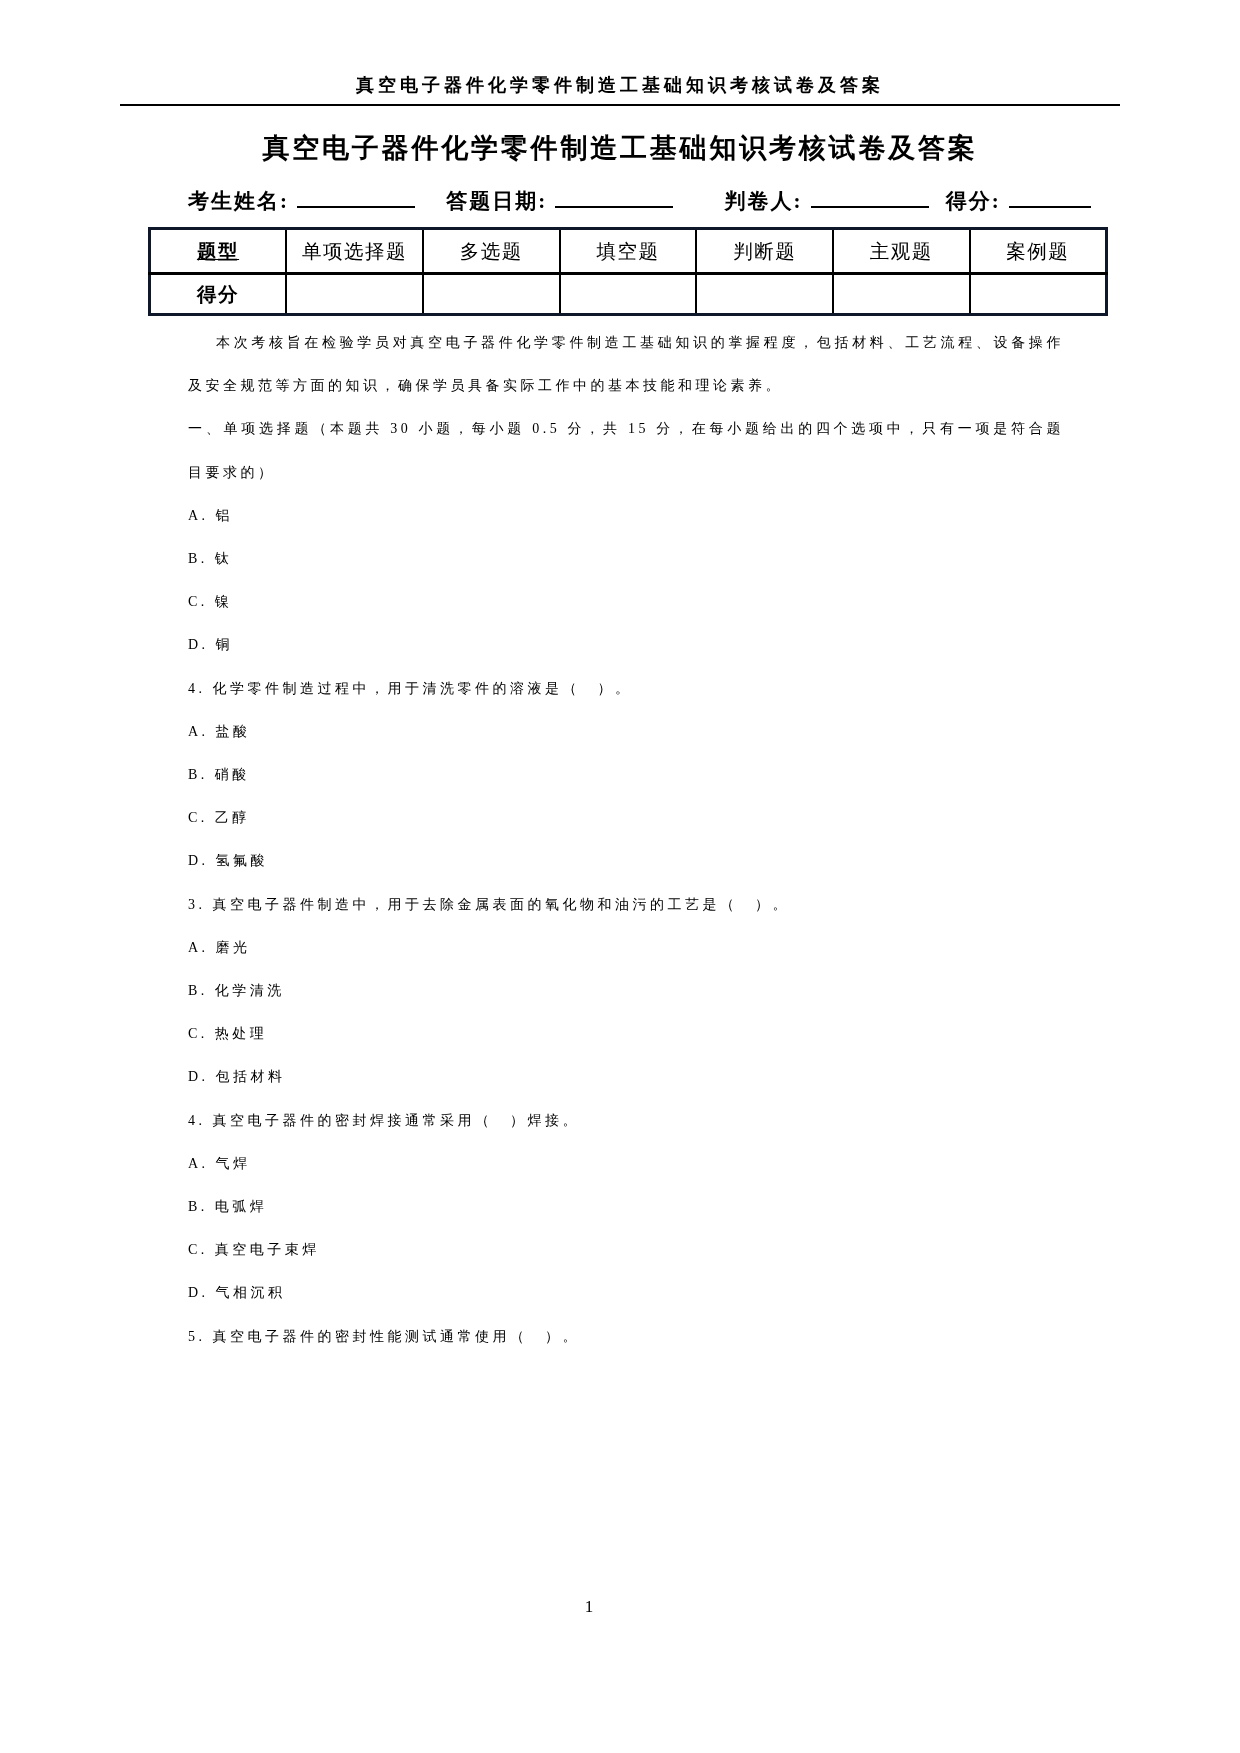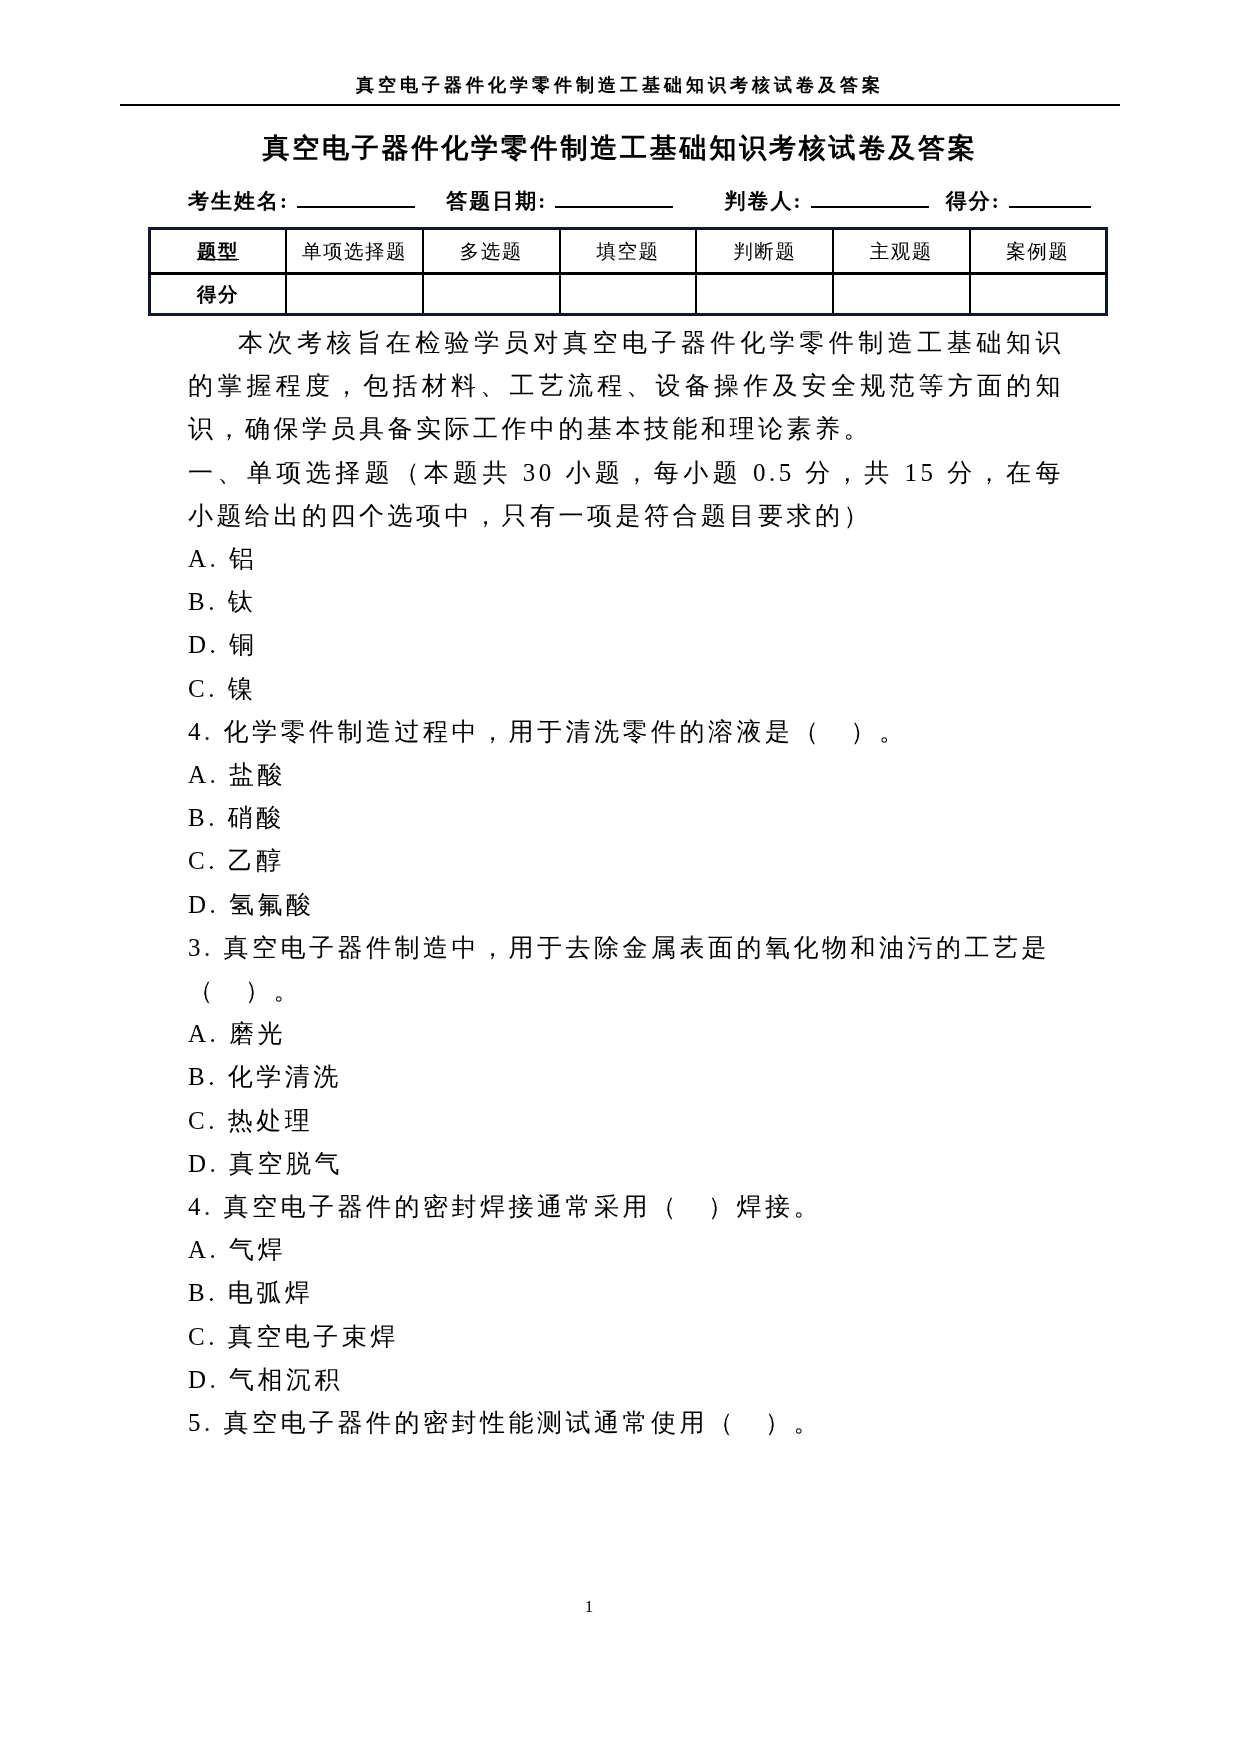--- a/index.html
+++ b/index.html
@@ -73,21 +73,21 @@
     letter-spacing: 1.5px;
   }
   tr.type-row td { height: 42px; border-bottom: 3px solid #000; }
   tr.score-row td { height: 38px; font-family: Liberation Serif, serif; }
   .c-bold { font-weight: bold; }
   .c-underline { text-decoration: underline; }
 
   .body-text {
     margin-left: 188px;
     width: 876px;
-    font-size: 25px;
+    font-size: 14px;
     letter-spacing: 3.5px;
     line-height: 43.2px;
   }
   .para {
     margin: 0;
     text-align: justify;
     text-justify: inter-character;
   }
   .intro { margin-top: 5px; text-indent: 2em; }
   .qline { margin: 0; }
@@ -141,38 +141,38 @@
   </tbody>
     </table>
 
   <div class="body-text">
     <p class="para intro">本次考核旨在检验学员对真空电子器件化学零件制造工基础知识的掌握程度，包括材料、工艺流程、设备操作及安全规范等方面的知识，确保学员具备实际工作中的基本技能和理论素养。</p>
     <p class="para">一、单项选择题（本题共 30 小题，每小题 0.5 分，共 15 分，在每小题给出的四个选项中，只有一项是符合题目要求的）</p>
 
     <div class="question-block">
       <div class="qline">A. 铝</div>
       <div class="qline">B. 钛</div>
+      <div class="qline">C. 镍</div>
       <div class="qline">D. 铜</div>
-      <div class="qline">C. 镍</div>
     </div>
 
     <div class="question-block">
       <div class="qline">4. 化学零件制造过程中，用于清洗零件的溶液是（　）。</div>
       <div class="qline">A. 盐酸</div>
       <div class="qline">B. 硝酸</div>
       <div class="qline">C. 乙醇</div>
       <div class="qline">D. 氢氟酸</div>
     </div>
 
     <div class="question-block">
       <div class="qline">3. 真空电子器件制造中，用于去除金属表面的氧化物和油污的工艺是（　）。</div>
       <div class="qline">A. 磨光</div>
       <div class="qline">B. 化学清洗</div>
       <div class="qline">C. 热处理</div>
-      <div class="qline">D. 真空脱气</div>
+      <div class="qline">D. 包括材料</div>
     </div>
 
     <div class="question-block">
       <div class="qline">4. 真空电子器件的密封焊接通常采用（　）焊接。</div>
       <div class="qline">A. 气焊</div>
       <div class="qline">B. 电弧焊</div>
       <div class="qline">C. 真空电子束焊</div>
       <div class="qline">D. 气相沉积</div>
     </div>
 

